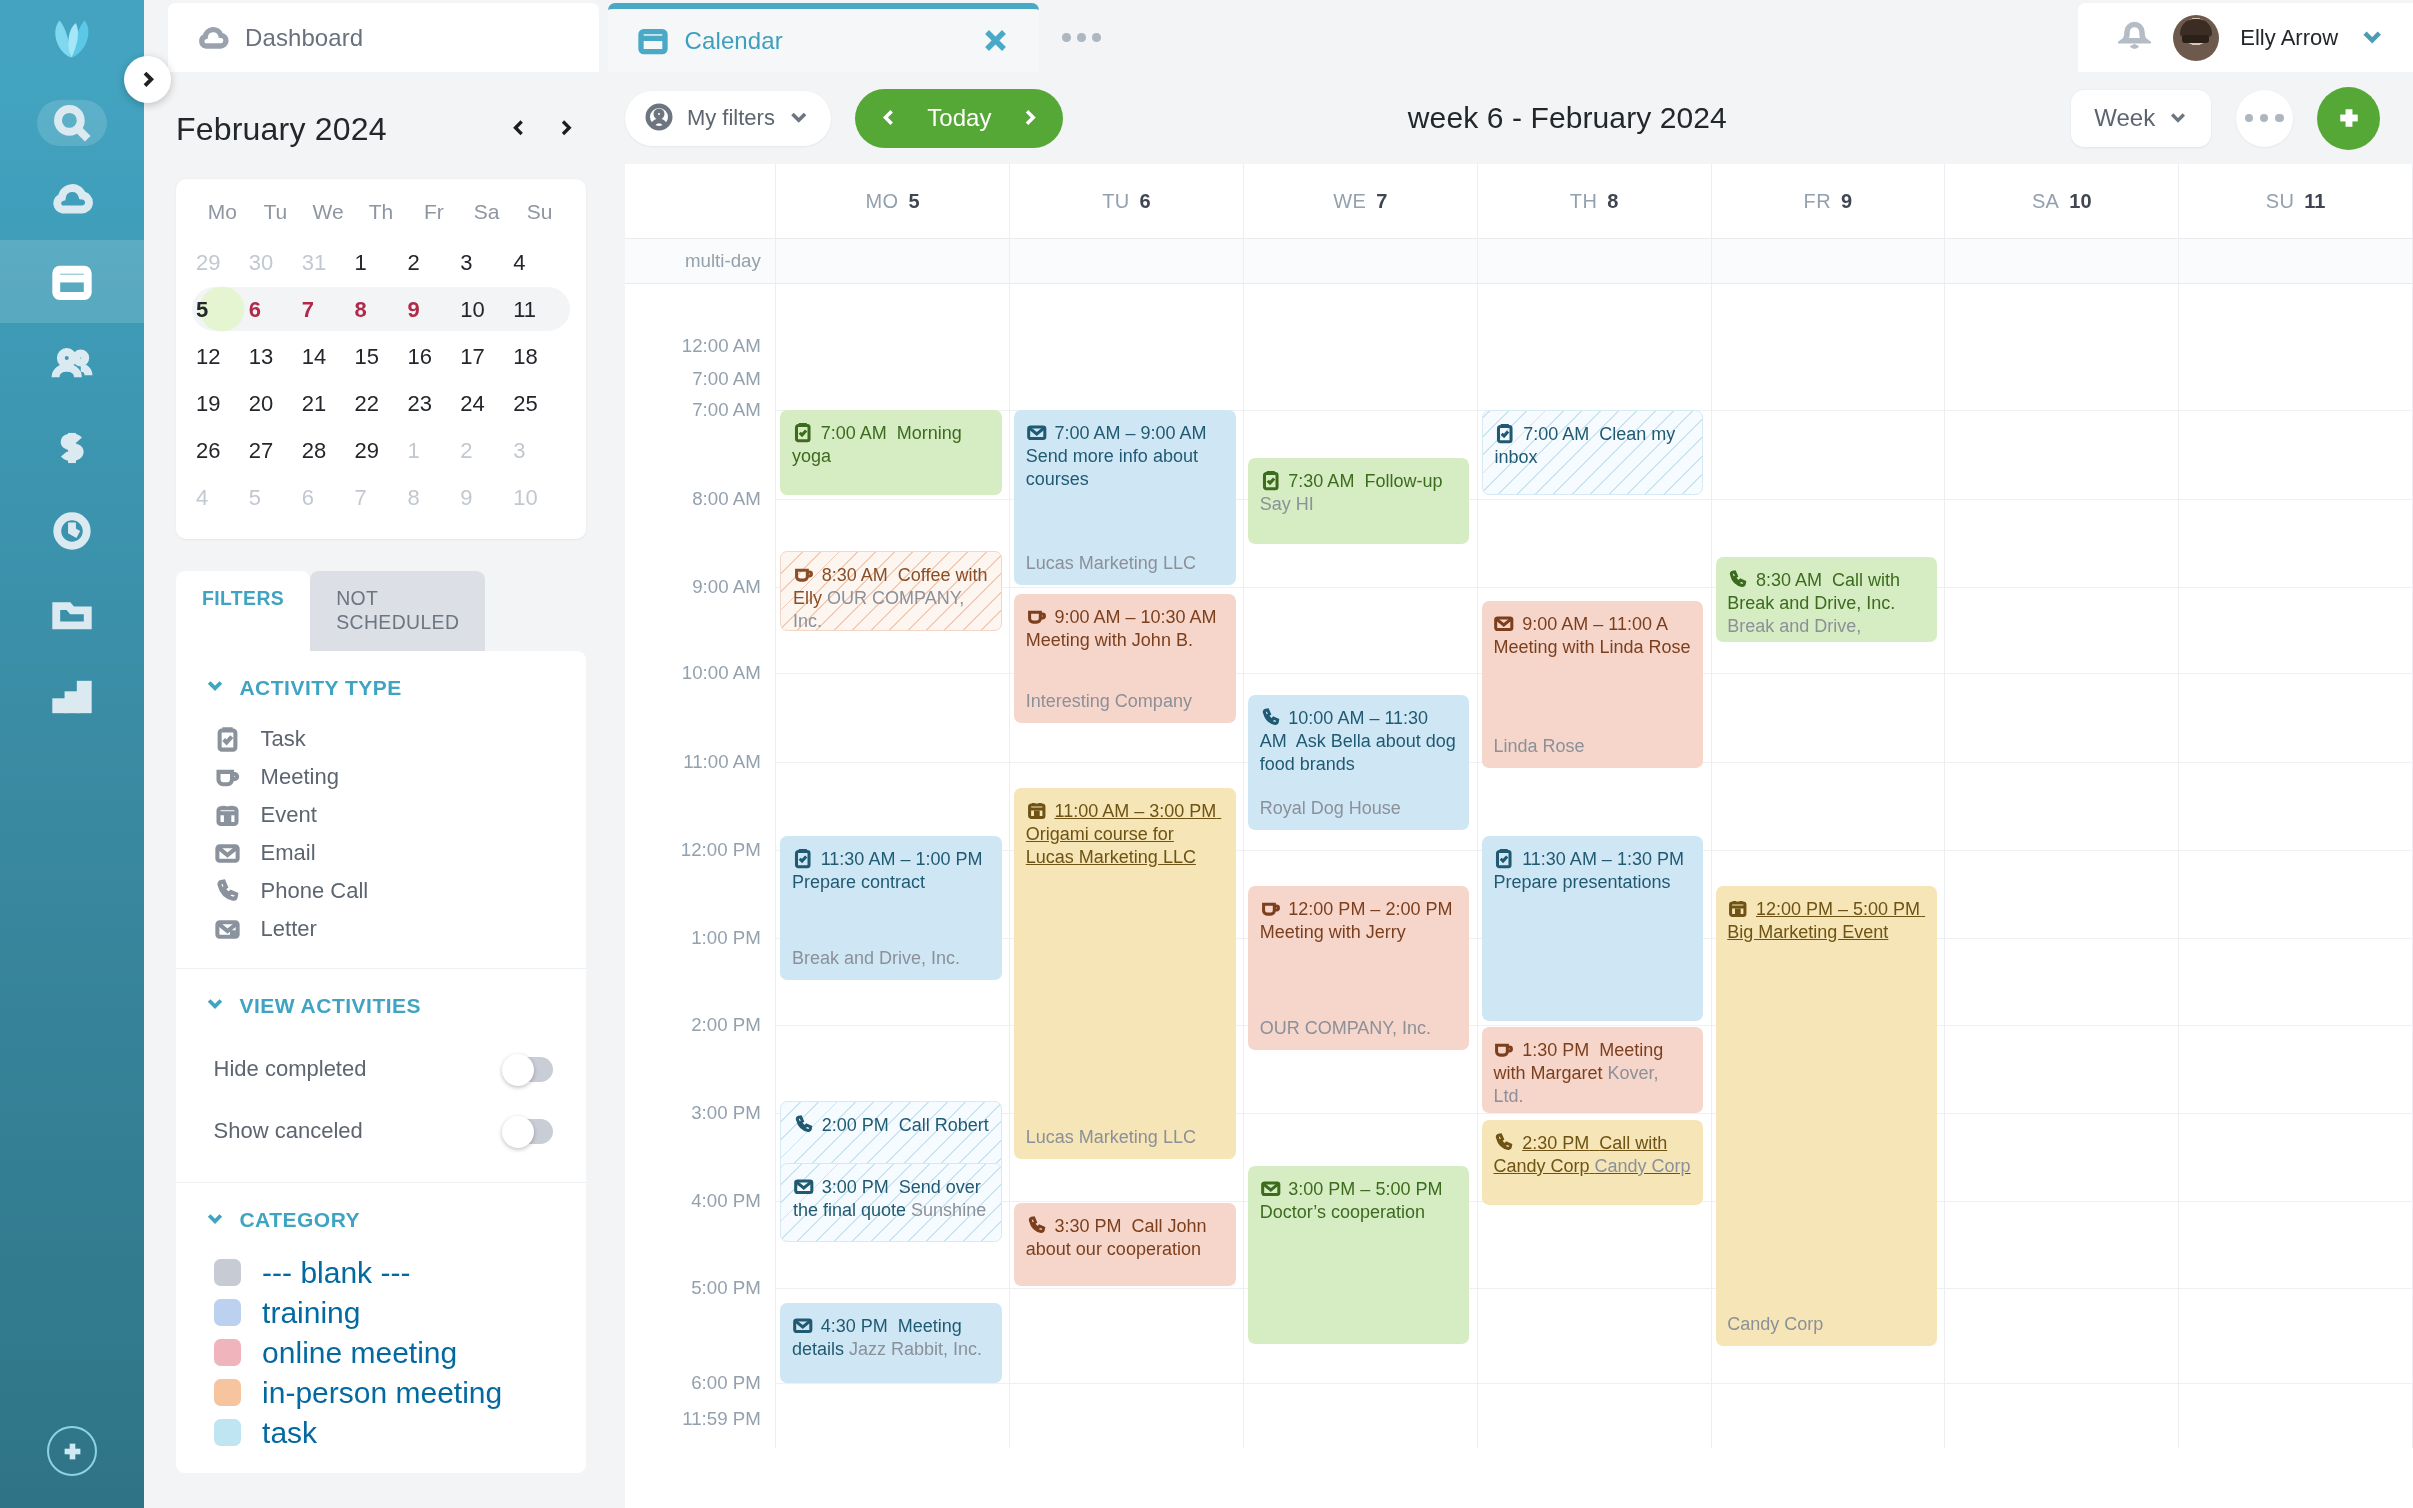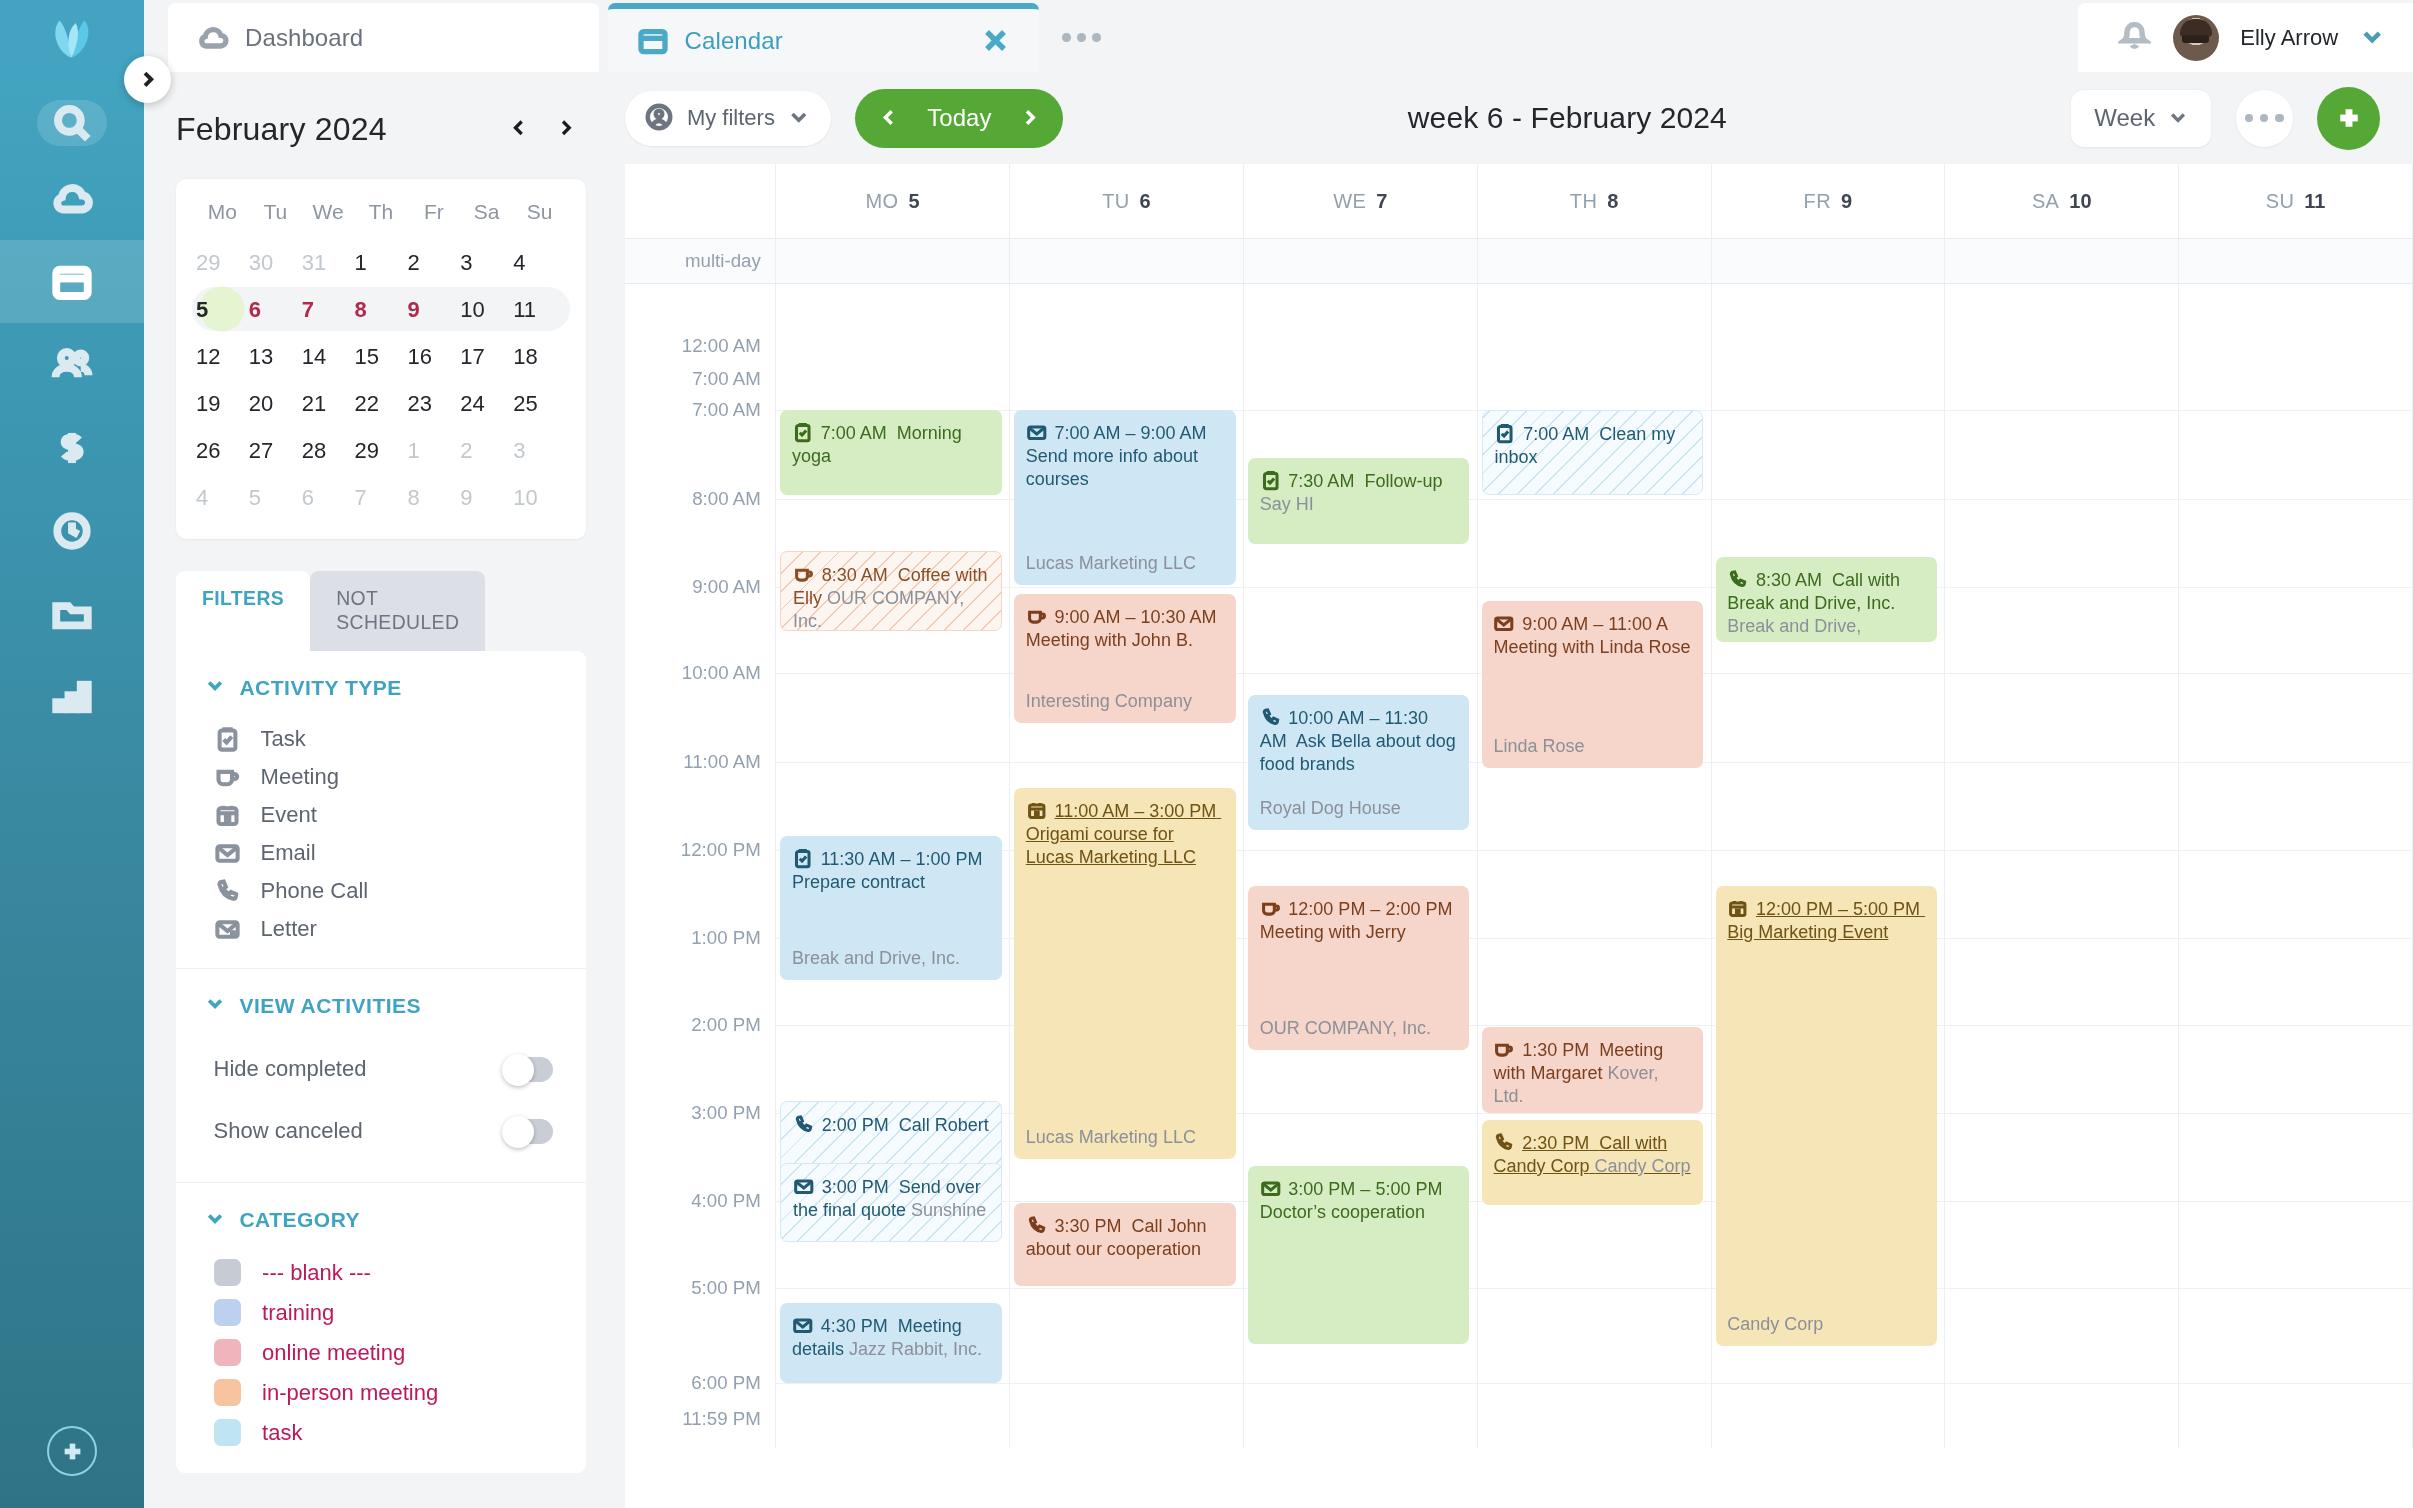--- a/index.html
+++ b/index.html
@@ -141,21 +141,21 @@
   .togrow .tx { font-size: 22px; color: #5d6570; }
   .toggle {
     margin-left: auto; width: 49px; height: 24.4px; border-radius: 14.4px; background: #c9cdd6; position: relative;
   }
   .toggle::after {
     content:""; position:absolute; left: -1.4px; top: -3.6px; width: 32px; height: 32px; border-radius: 50%;
     background:#fff; box-shadow: 0 1.4px 4.3px rgba(0,0,0,.25);
   }
   .catrow { display: flex; align-items: center; gap: 21.5px; height: 40px; padding-left: 8.6px; }
   .swatch { width: 27px; height: 27px; border-radius: 6.5px; flex: 0 0 27px; }
-  .catrow .tx { font-size: 22px; color: #be185d; }
+  .catrow .tx { font-size: 30px; color: #0369a1; }
 
   
   .calwrap { flex: 1; min-width: 0; display: flex; flex-direction: column; padding-right: 0; }
   .caltop { height: 92px; flex: 0 0 92px; display: flex; align-items: center; padding: 0 33px 0 7.2px; gap: 24.4px; }
   .myfilters {
     height: 55px; background: #fff; border-radius: 29px; display: flex; align-items: center;
     gap: 13px; padding: 0 21.5px 0 18.7px; box-shadow: 0 0.7px 2.2px rgba(0,0,0,.07);
   }
   .myfilters .pic svg { width: 30px; height: 30px; stroke: #6d7580; stroke-width: 3.6; fill: none; }
   .myfilters .lb { font-size: 22px; color: #5d6570; }
@@ -852,20 +852,27 @@
                           <polyline points="8.6,12 11.2,14.6 15.8,9.4"></polyline>
                         </svg></span><span class="tm">7:00 AM</span>&nbsp; <span class="ti">Clean my inbox</span></span>
                   </div>
                   <div class="ev pink" style="top:317px;height:167px">
                     <span class="ln"><span class="evico"><svg viewBox="0 0 24 24">
                           <rect x="3" y="5.5" width="18" height="13" rx="2"></rect>
                           <polyline points="3.6,6.6 12,13.4 20.4,6.6"></polyline>
                         </svg></span><span class="tm">9:00 AM – 11:00 A</span>&nbsp; <span class="ti">Meeting with Linda Rose</span></span>
                     <span class="acct-bottom">Linda Rose</span>
                   </div>
+                  <div class="ev blue" style="top:552px;height:185px">
+                    <span class="ln"><span class="evico"><svg viewBox="0 0 24 24">
+                          <rect x="5" y="4" width="14" height="17" rx="2"></rect>
+                          <path d="M9.2 4V2.8h5.6V4"></path>
+                          <polyline points="8.6,12 11.2,14.6 15.8,9.4"></polyline>
+                        </svg></span><span class="tm">11:30 AM – 1:30 PM</span>&nbsp; <span class="ti">Prepare presentations</span></span>
+                  </div>
                   <div class="ev pink" style="top:743px;height:86px">
                     <span class="ln"><span class="evico"><svg viewBox="0 0 24 24">
                           <path d="M4 7h12v7a4 4 0 0 1-4 4H8a4 4 0 0 1-4-4Z"></path>
                           <path d="M16 9h2.4a2.2 2.2 0 0 1 0 4.4H16"></path>
                         </svg></span><span class="tm">1:30 PM</span>&nbsp; <span class="ti">Meeting with Margaret</span> <span class="acct">Kover, Ltd.</span></span>
                   </div>
                   <div class="ev yellow" style="top:836px;height:85px">
                     <span class="ln"><span class="evico"><svg viewBox="0 0 24 24">
                           <path d="M6.2 3.6 8.6 3.2l2 4.6-2 1.6c.9 2.3 2.6 4 4.9 5l1.6-2 4.6 2-.4 2.4c-.2 1.1-1.2 1.8-2.3 1.6C11.2 17.3 6.6 12.8 5 6.3A1.9 1.9 0 0 1 6.2 3.6Z"></path>
                         </svg></span><span class="tm">2:30 PM</span>&nbsp; <span class="ti">Call with Candy Corp</span> <span class="acct">Candy Corp</span></span>

